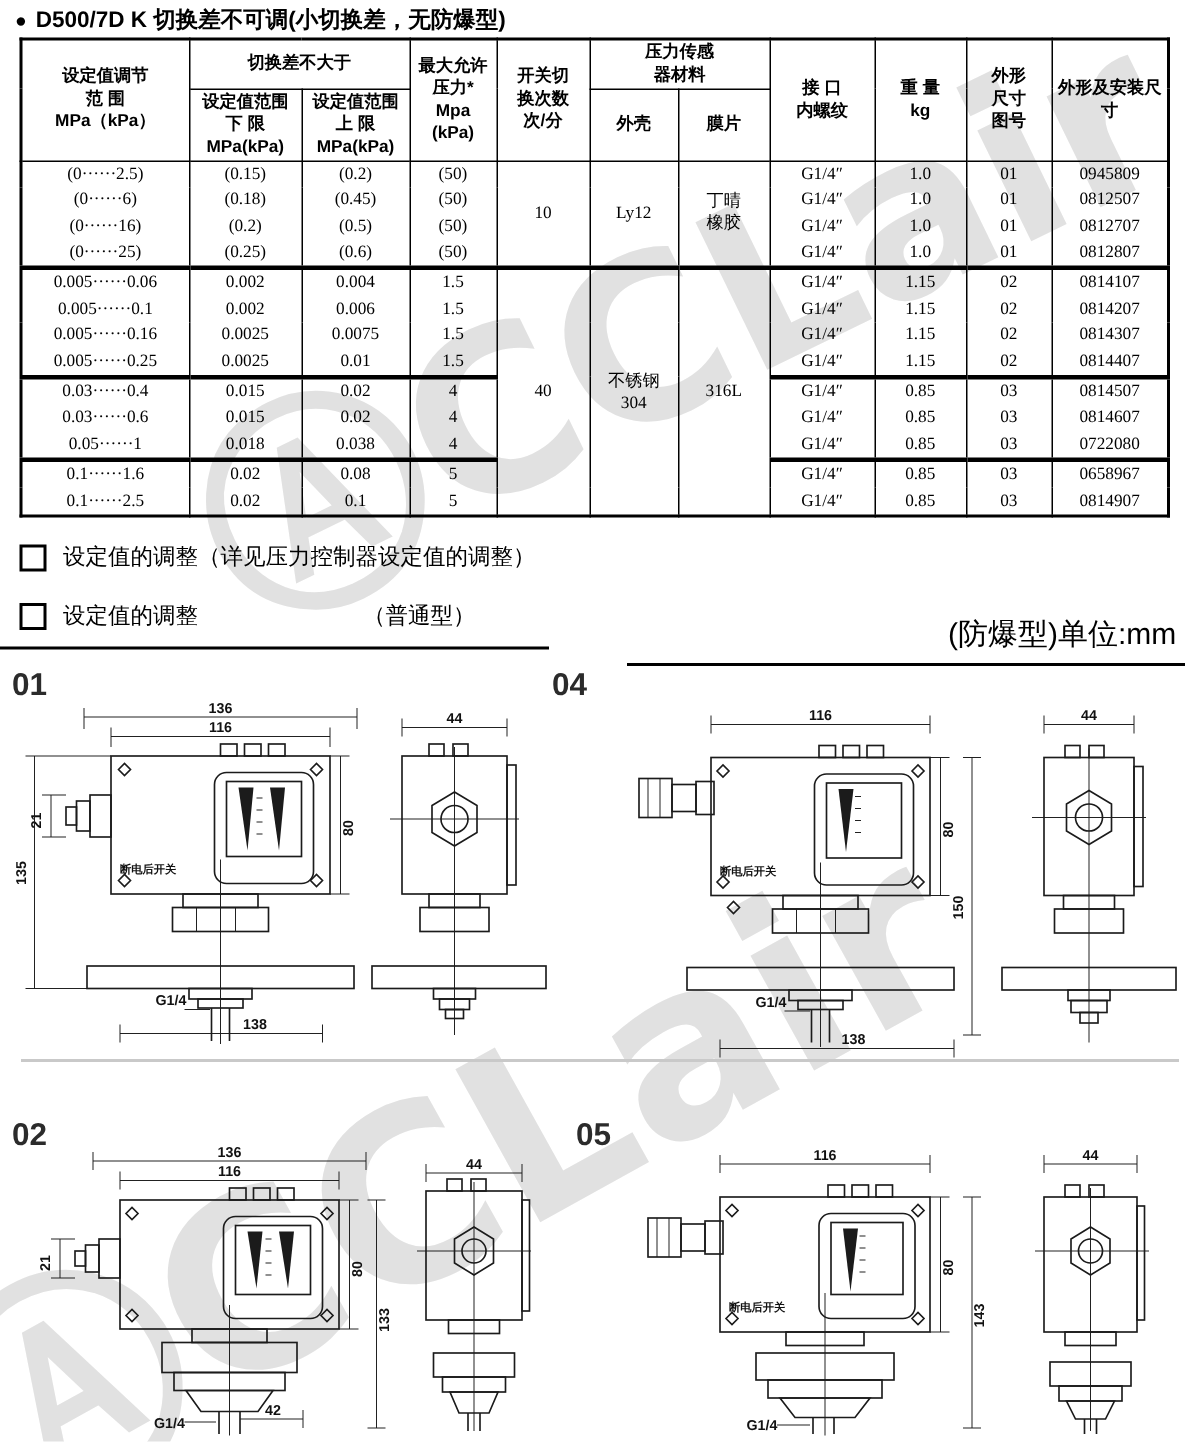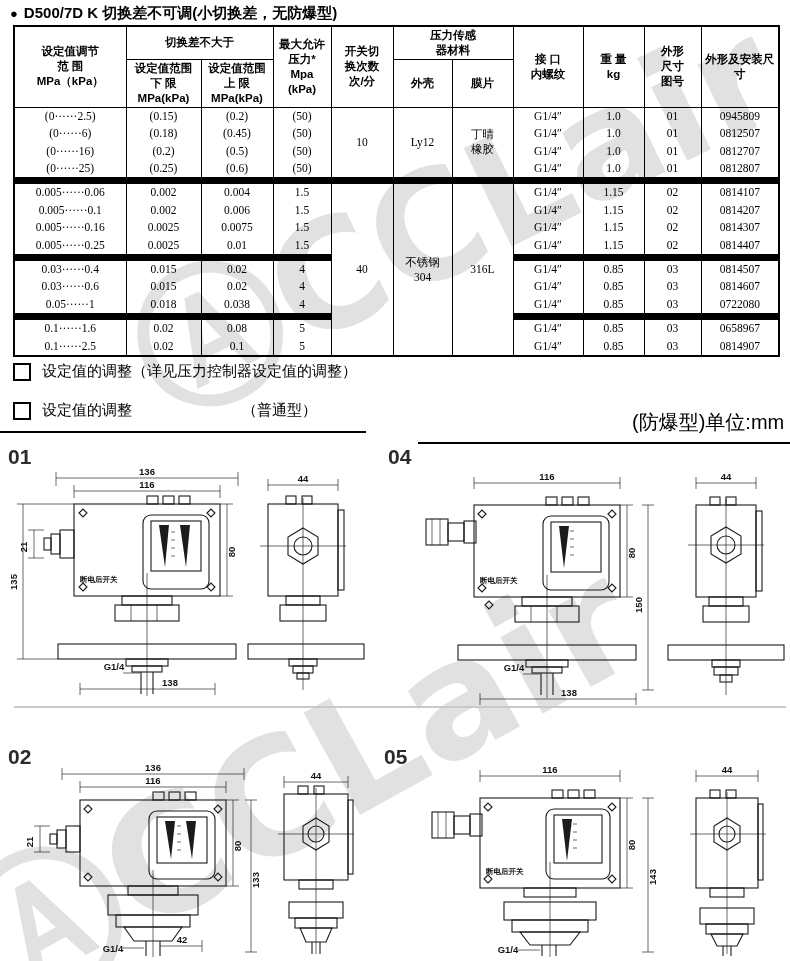--- a/index.html
+++ b/index.html
@@ -17,39 +17,39 @@
   #title-row .bullet{font-size:13px;margin-right:6px;}
 
   
   #spec-table{position:absolute;z-index:1;left:13px;top:25px;width:765px;
       border-collapse:collapse;table-layout:fixed;border:2px solid #000;background:transparent;}
   #spec-table th{border:1px solid #000;font:bold 11.5px "Liberation Sans",sans-serif;
       line-height:1.3;white-space:pre-line;padding:1px 0;text-align:center;vertical-align:middle;}
   #spec-table td{border-left:1px solid #000;border-right:1px solid #000;border-top:none;border-bottom:none;
       font:11.5px "Liberation Serif",serif;height:17.4px;line-height:17px;
       text-align:center;vertical-align:middle;padding:0;}
-  #spec-table tr.gs > td{border-top:7px solid #000000;}
+  #spec-table tr.gs > td{border-top:3px solid #000000;}
   #spec-table td.mg{white-space:pre-line;line-height:15px;}
 
   
   #note{left:13px;top:339px;font:bold 11px "Liberation Sans",sans-serif;}
   .sect{font-size:15px;font-weight:normal;display:flex;align-items:center;}
   #sect1{left:13px;top:362px;}
   #sect2{left:13px;top:401px;}
   .chk{display:inline-block;width:14px;height:14px;border:2px solid #000;margin-right:11px;flex:0 0 auto;}
   #normal-type{margin-left:110px;}
   #exp-unit{left:632px;top:409px;font-size:20px;font-weight:normal;}
   .rule{position:absolute;z-index:1;background:#000;height:1.5px;}
   #rule-left{left:0px;top:431px;width:366px;}
   #rule-right{left:418px;top:442px;width:372px;}
   #mid-divider{position:absolute;z-index:1;left:14px;top:706px;width:772px;height:2px;background:#c9c9c9;}
 
   .dlabel{position:absolute;z-index:2;font-size:21px;font-weight:bold;color:#2b2b2b;
       font-family:"Liberation Sans",sans-serif;}
-  #lbl01{left:8px;top:445px;} #lbl04{left:388px;top:445px;text-align:center;}
+  #lbl01{left:8px;top:445px;} #lbl04{left:368px;top:445px;text-align:center;}
   #lbl02{left:8px;top:745px;} #lbl05{left:384px;top:745px;}
 
   svg.draw{position:absolute;z-index:1;overflow:visible;}
   #d01{left:10px;top:458px;}  #d04{left:396px;top:455px;}
   #d02{left:10px;top:762px;}  #d05{left:396px;top:762px;}
   svg .s{fill:none;stroke:#1b1b1b;stroke-width:1.1;}
   svg .t{fill:none;stroke:#1b1b1b;stroke-width:.65;}
   svg .f{fill:#1b1b1b;stroke:none;}
   svg text.d{fill:#111;font:bold 9.5px "Liberation Sans",sans-serif;text-anchor:middle;}
   svg text.cn{fill:#111;font:bold 7.5px "Liberation Sans",sans-serif;text-anchor:start;}

